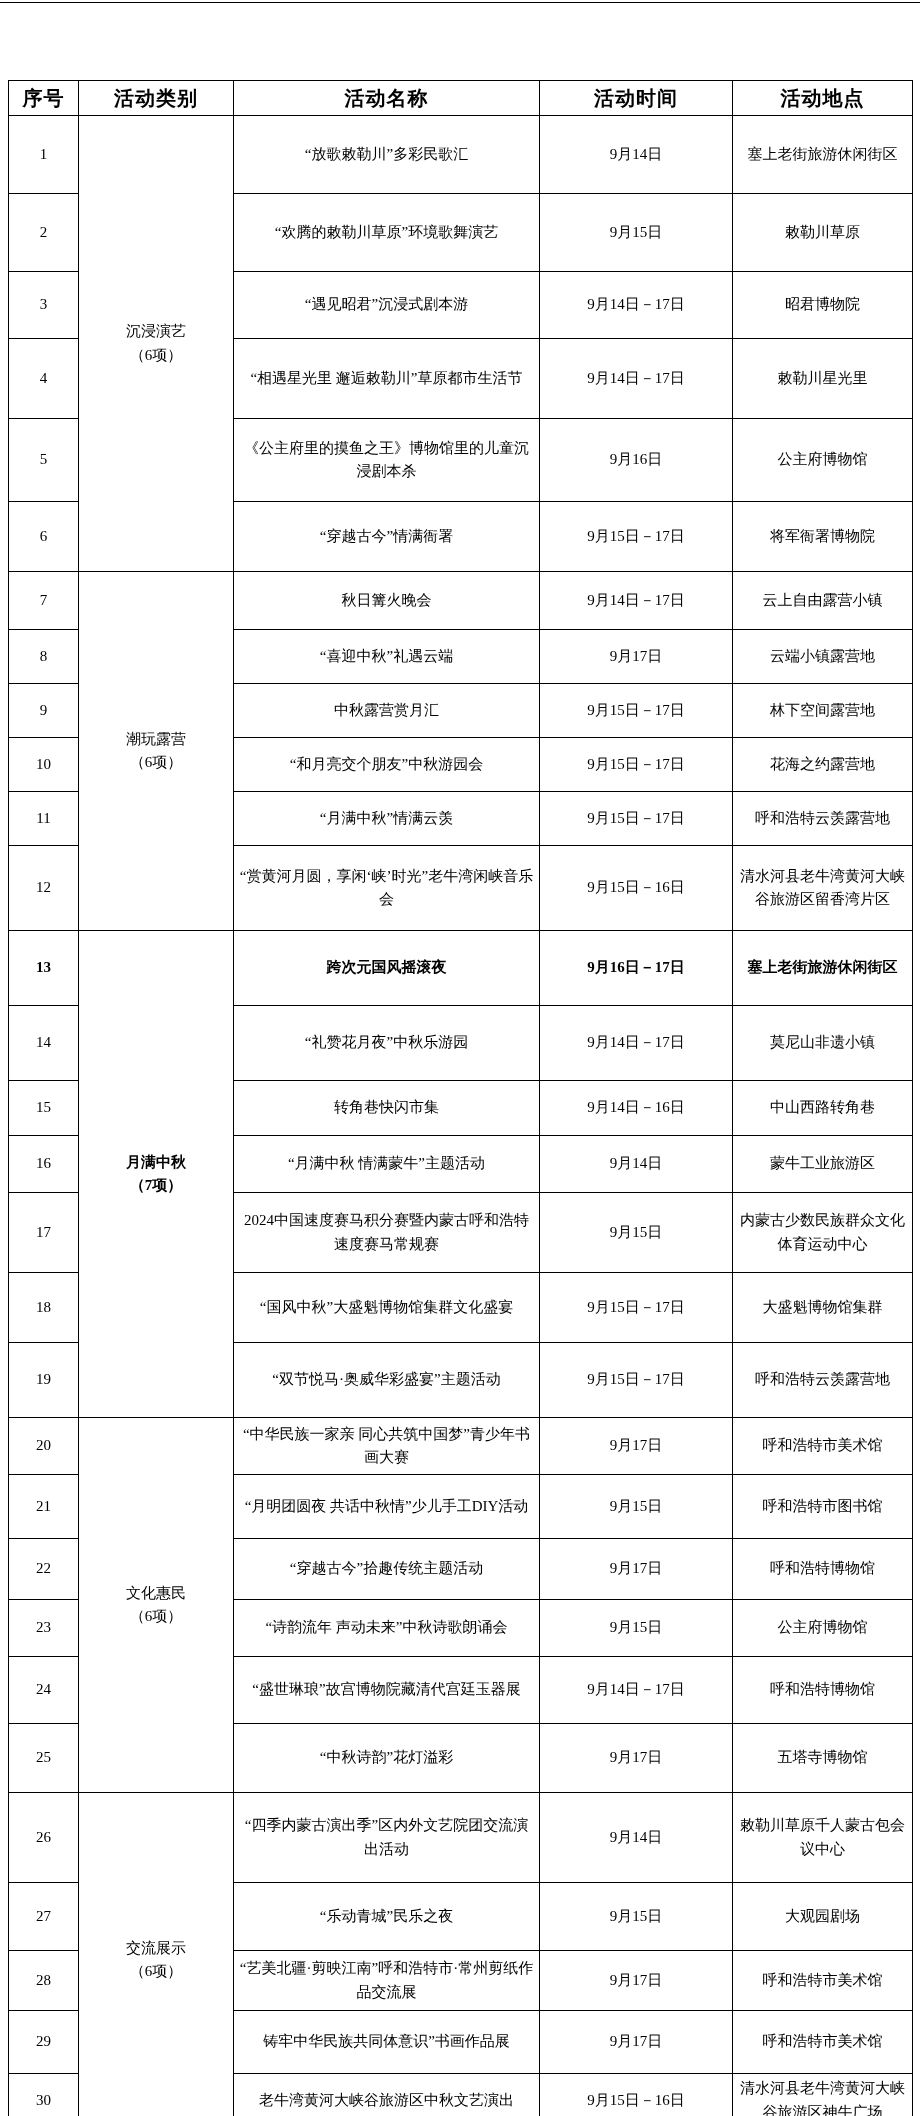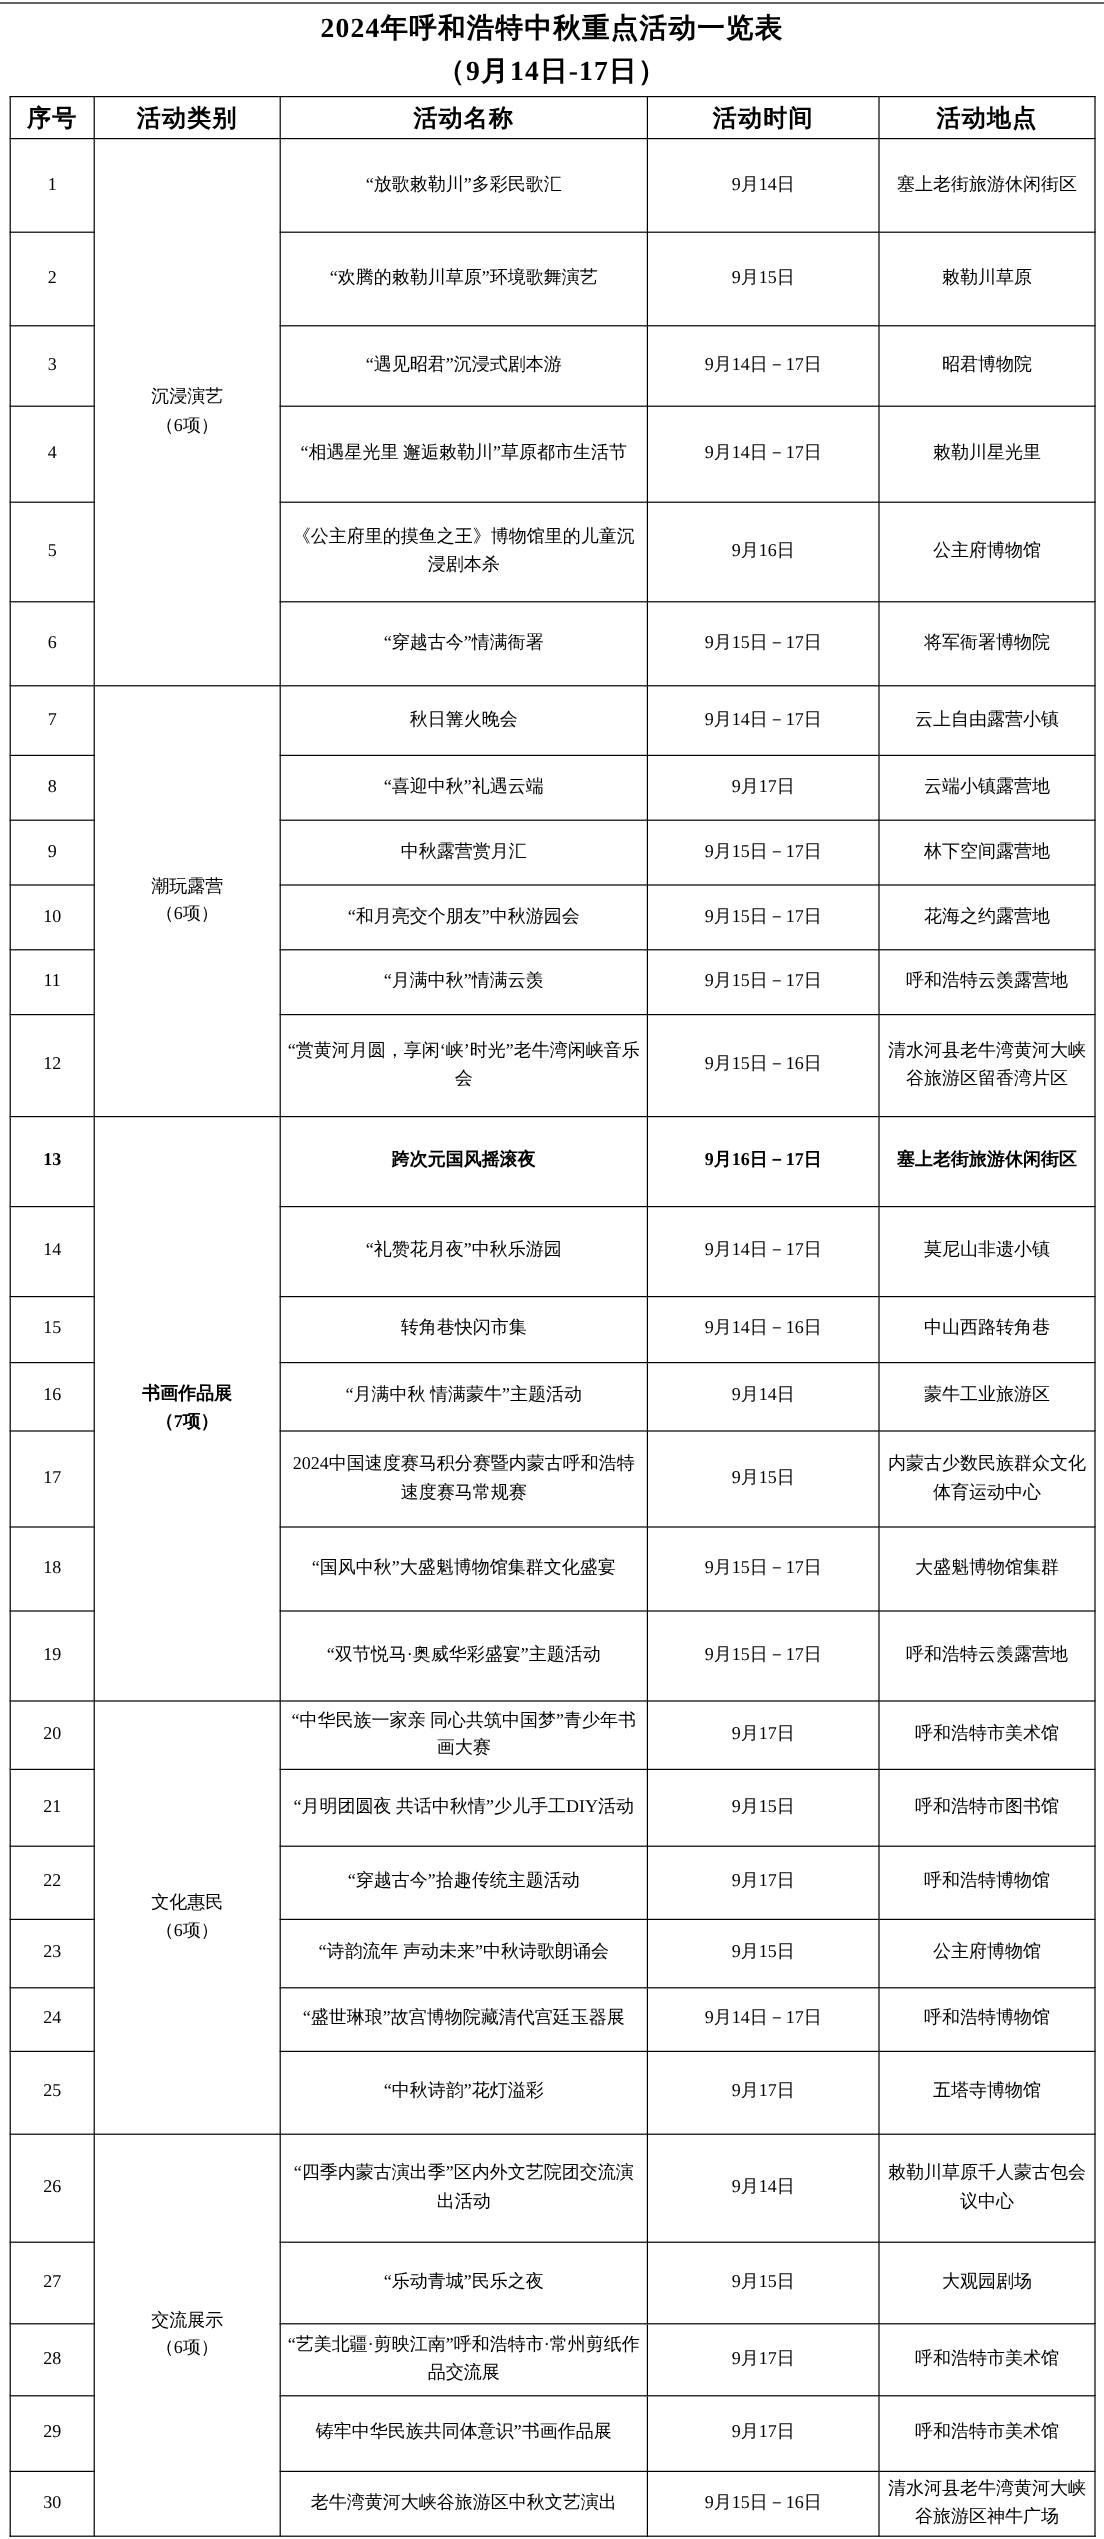--- a/index.html
+++ b/index.html
@@ -76,24 +76,20 @@
   td.cell-category {
     font-size: 16px;
     line-height: 1.7;
   }
 </style>
 </head>
 <body>
 
 <div class="sheet">
   <div class="top-rule"></div>
-  <div class="title-block">
-    <div class="title-line1">2024年呼和浩特中秋重点活动一览表</div>
-    <div class="title-line2">（9月14日-17日）</div>
-  </div>
   <table class="activity-table">
     <colgroup>
       <col style="width:70px">
       <col style="width:155px">
       <col style="width:306px">
       <col style="width:193px">
       <col style="width:180px">
     </colgroup>
     <thead>
       <tr>
@@ -181,21 +177,21 @@
         </tr>
         <tr style="height: 85px;">
           <td class="cell-no">12</td>
           <td>“赏黄河月圆，享闲‘峡’时光”老牛湾闲峡音乐会</td>
           <td>9月15日－16日</td>
           <td>清水河县老牛湾黄河大峡谷旅游区留香湾片区</td>
         </tr>
         <tr style="height: 75px; font-weight: bold;">
           <td class="cell-no">13</td>
           <td class="cell-category" rowspan="7">
-            <div>书画作品展</div>
+            <div>月满中秋</div>
             <div>（7项）</div>
           </td>
           <td>跨次元国风摇滚夜</td>
           <td>9月16日－17日</td>
           <td>塞上老街旅游休闲街区</td>
         </tr>
         <tr style="height: 75px;">
           <td class="cell-no">14</td>
           <td>“礼赞花月夜”中秋乐游园</td>
           <td>9月14日－17日</td>
@@ -252,21 +248,21 @@
           <td>“穿越古今”拾趣传统主题活动</td>
           <td>9月17日</td>
           <td>呼和浩特博物馆</td>
         </tr>
         <tr style="height: 57px;">
           <td class="cell-no">23</td>
           <td>“诗韵流年 声动未来”中秋诗歌朗诵会</td>
           <td>9月15日</td>
           <td>公主府博物馆</td>
         </tr>
-        <tr style="height: 53px;">
+        <tr style="height: 67px;">
           <td class="cell-no">24</td>
           <td>“盛世琳琅”故宫博物院藏清代宫廷玉器展</td>
           <td>9月14日－17日</td>
           <td>呼和浩特博物馆</td>
         </tr>
         <tr style="height: 69px;">
           <td class="cell-no">25</td>
           <td>“中秋诗韵”花灯溢彩</td>
           <td>9月17日</td>
           <td>五塔寺博物馆</td>

